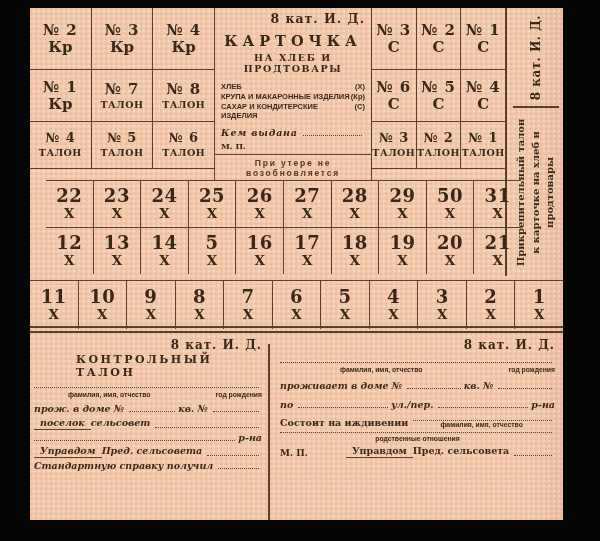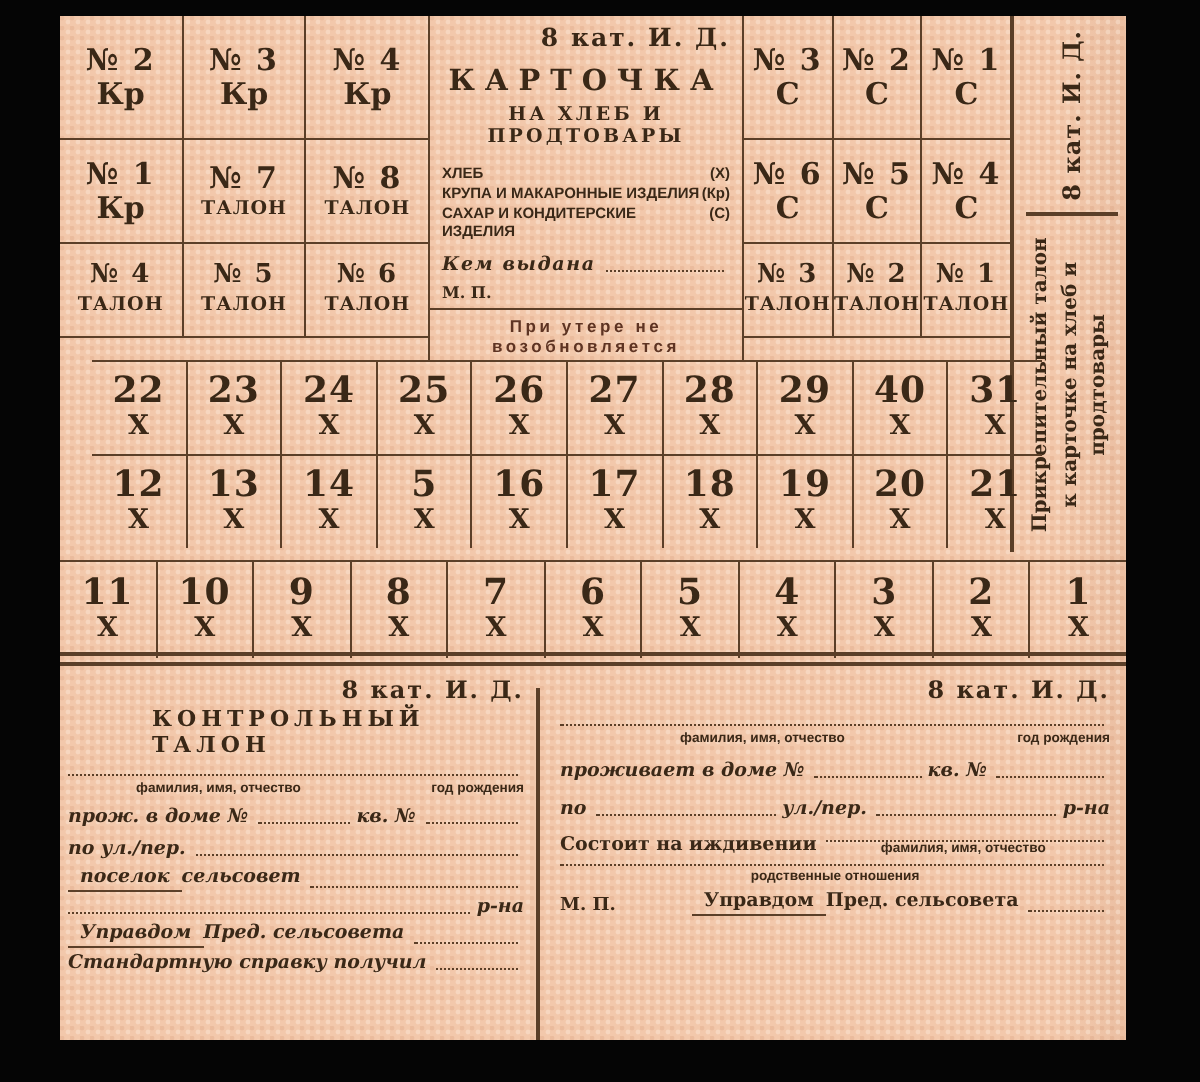--- a/index.html
+++ b/index.html
@@ -256,21 +256,21 @@
         </div>
         <div class="num-cell">
           <div class="n-val">28</div>
           <div class="n-mark">Х</div>
         </div>
         <div class="num-cell">
           <div class="n-val">29</div>
           <div class="n-mark">Х</div>
         </div>
         <div class="num-cell">
-          <div class="n-val">40</div>
+          <div class="n-val">50</div>
           <div class="n-mark">Х</div>
         </div>
         <div class="num-cell">
           <div class="n-val">31</div>
           <div class="n-mark">Х</div>
         </div>
       </div>
     <div id="numrow2" class="num-row">
         <div class="num-cell">
           <div class="n-val">12</div>
@@ -372,24 +372,20 @@
           <span class="dots" style="margin-left:0"></span>
         </div>
       <div class="hrow">
         <span style="margin-left:34px">фамилия, имя, отчество</span>
         <span>год рождения</span>
       </div>
       <div class="frow">
         <span class="slabel">прож. в доме №</span>
         <span class="dots"></span>
         <span class="slabel">кв. №</span>
-        <span class="dots"></span>
-      </div>
-      <div class="frow">
-        <span class="slabel">по ул./пер.</span>
         <span class="dots"></span>
       </div>
       <div class="frow" style="margin-top:4px">
         <span class="frac slabel">
           <span class="top">поселок</span>
           <span>сельсовет</span>
         </span>
         <span class="dots"></span>
       </div>
       <div class="frow" style="margin-top:2px">

